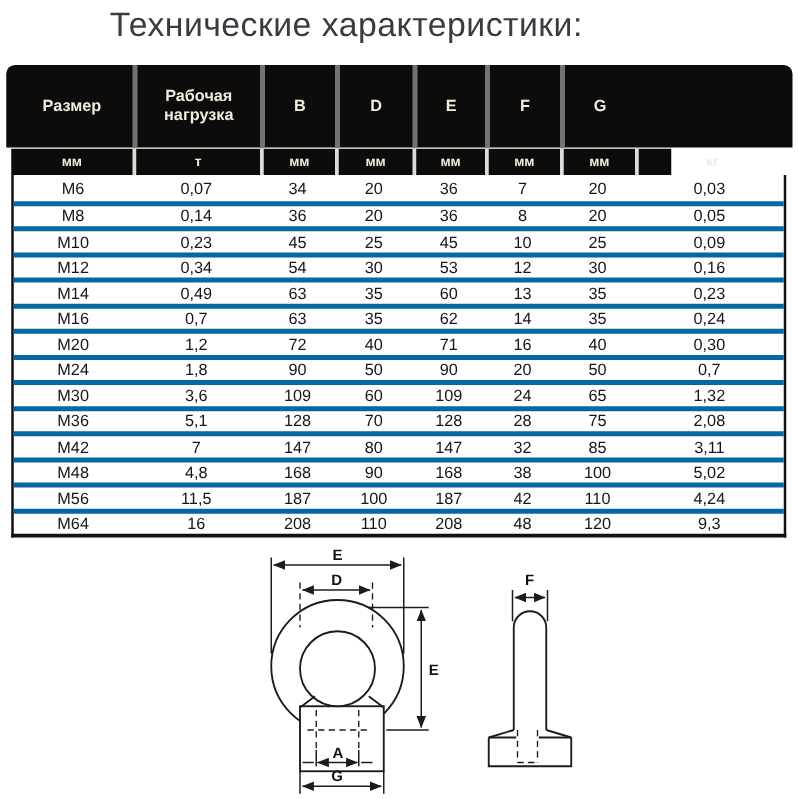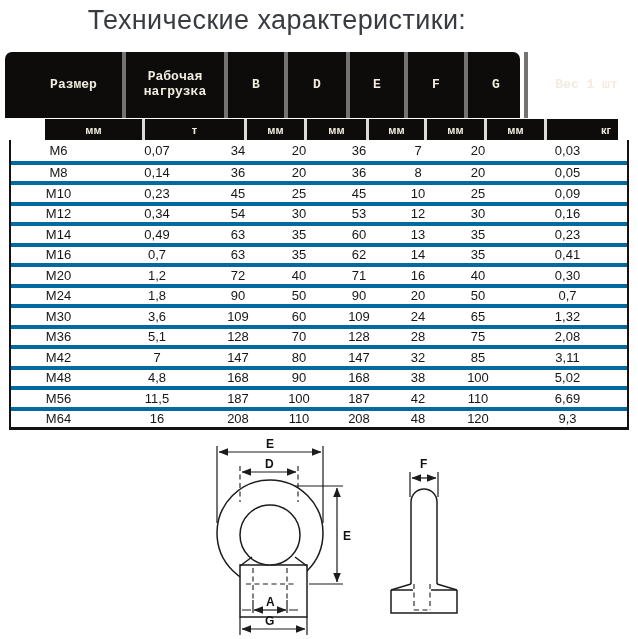--- a/index.html
+++ b/index.html
@@ -6,36 +6,36 @@
   body {
     width:638px; height:639px; background:#ffffff; position:relative; overflow:hidden;
     font-family:"Liberation Sans", sans-serif;
   }
   .title {
     position:absolute; top:5px; left:0; width:554px; text-align:center;
     font-size:27px; font-weight:300; color:#383c41; letter-spacing:0.4px;
   }
   
   .thead {
-    position:absolute; top:52px; left:5px; width:515px; height:66px;
+    position:absolute; top:52px; left:5px; width:629px; height:66px;
     background:#0d0c0a; border-radius:7px 7px 0 0;
     display:grid; grid-template-columns:97px 102px 60px 62px 58px 60px 60px 121px;
-    box-sizing:border-box; padding-left:20px;font-family:Liberation Mono, monospace;
+    box-sizing:border-box; padding-left:4px;
   }
   .hcell {
     height:100%; display:flex; align-items:center; justify-content:center; text-align:center;
     color:#f2ecdf; font-weight:bold; font-size:13px; line-height:1.15;
     border-left:4px solid #737373;
   }
   .hcell:first-child { border-left:none; }
   .hcell.wrap { padding:0 10px; }
   
   .units {
-    position:absolute; top:119px; left:9px; width:573px; height:21px; background:#0d0c0a;
-    display:grid; grid-template-columns:97px 102px 60px 62px 58px 60px 60px 121px;margin-left:36px;
+    position:absolute; top:119px; left:9px; width:528px; height:21px; background:#0d0c0a;
+    display:grid; grid-template-columns:97px 102px 60px 62px 58px 60px 60px 121px;
   }
   .ucell {
     display:flex; align-items:center; justify-content:center; box-sizing:border-box;
     color:#f2ecdf; font-weight:bold; font-size:11px;
     border-left:3px solid #dbdbd7;
   }
   .ucell:first-child { border-left:none; }
   
   .tbody {
     position:absolute; top:140px; left:9px; width:620px; box-sizing:border-box;
@@ -65,21 +65,20 @@
 <div class="title">Технические характеристики:</div>
 
 <div class="thead">
   <div class="hcell">Размер</div>
   <div class="hcell wrap">Рабочая нагрузка</div>
   <div class="hcell">B</div>
   <div class="hcell">D</div>
   <div class="hcell">E</div>
   <div class="hcell">F</div>
   <div class="hcell">G</div>
-  <div class="hcell">Вес 1 шт</div>
 </div>
 
 <div class="units">
   <div class="ucell">мм</div>
   <div class="ucell">т</div>
   <div class="ucell">мм</div>
   <div class="ucell">мм</div>
   <div class="ucell">мм</div>
   <div class="ucell">мм</div>
   <div class="ucell">мм</div>
@@ -138,21 +137,21 @@
       <div class="tcell">0,23</div>
     </div>
     <div class="trow">
       <div class="tcell">M16</div>
       <div class="tcell">0,7</div>
       <div class="tcell">63</div>
       <div class="tcell">35</div>
       <div class="tcell">62</div>
       <div class="tcell">14</div>
       <div class="tcell">35</div>
-      <div class="tcell">0,41</div>
+      <div class="tcell">0,24</div>
     </div>
     <div class="trow">
       <div class="tcell">M20</div>
       <div class="tcell">1,2</div>
       <div class="tcell">72</div>
       <div class="tcell">40</div>
       <div class="tcell">71</div>
       <div class="tcell">16</div>
       <div class="tcell">40</div>
       <div class="tcell">0,30</div>
@@ -208,21 +207,21 @@
       <div class="tcell">5,02</div>
     </div>
     <div class="trow">
       <div class="tcell">M56</div>
       <div class="tcell">11,5</div>
       <div class="tcell">187</div>
       <div class="tcell">100</div>
       <div class="tcell">187</div>
       <div class="tcell">42</div>
       <div class="tcell">110</div>
-      <div class="tcell">6,69</div>
+      <div class="tcell">4,24</div>
     </div>
     <div class="trow">
       <div class="tcell">M64</div>
       <div class="tcell">16</div>
       <div class="tcell">208</div>
       <div class="tcell">110</div>
       <div class="tcell">208</div>
       <div class="tcell">48</div>
       <div class="tcell">120</div>
       <div class="tcell">9,3</div>

